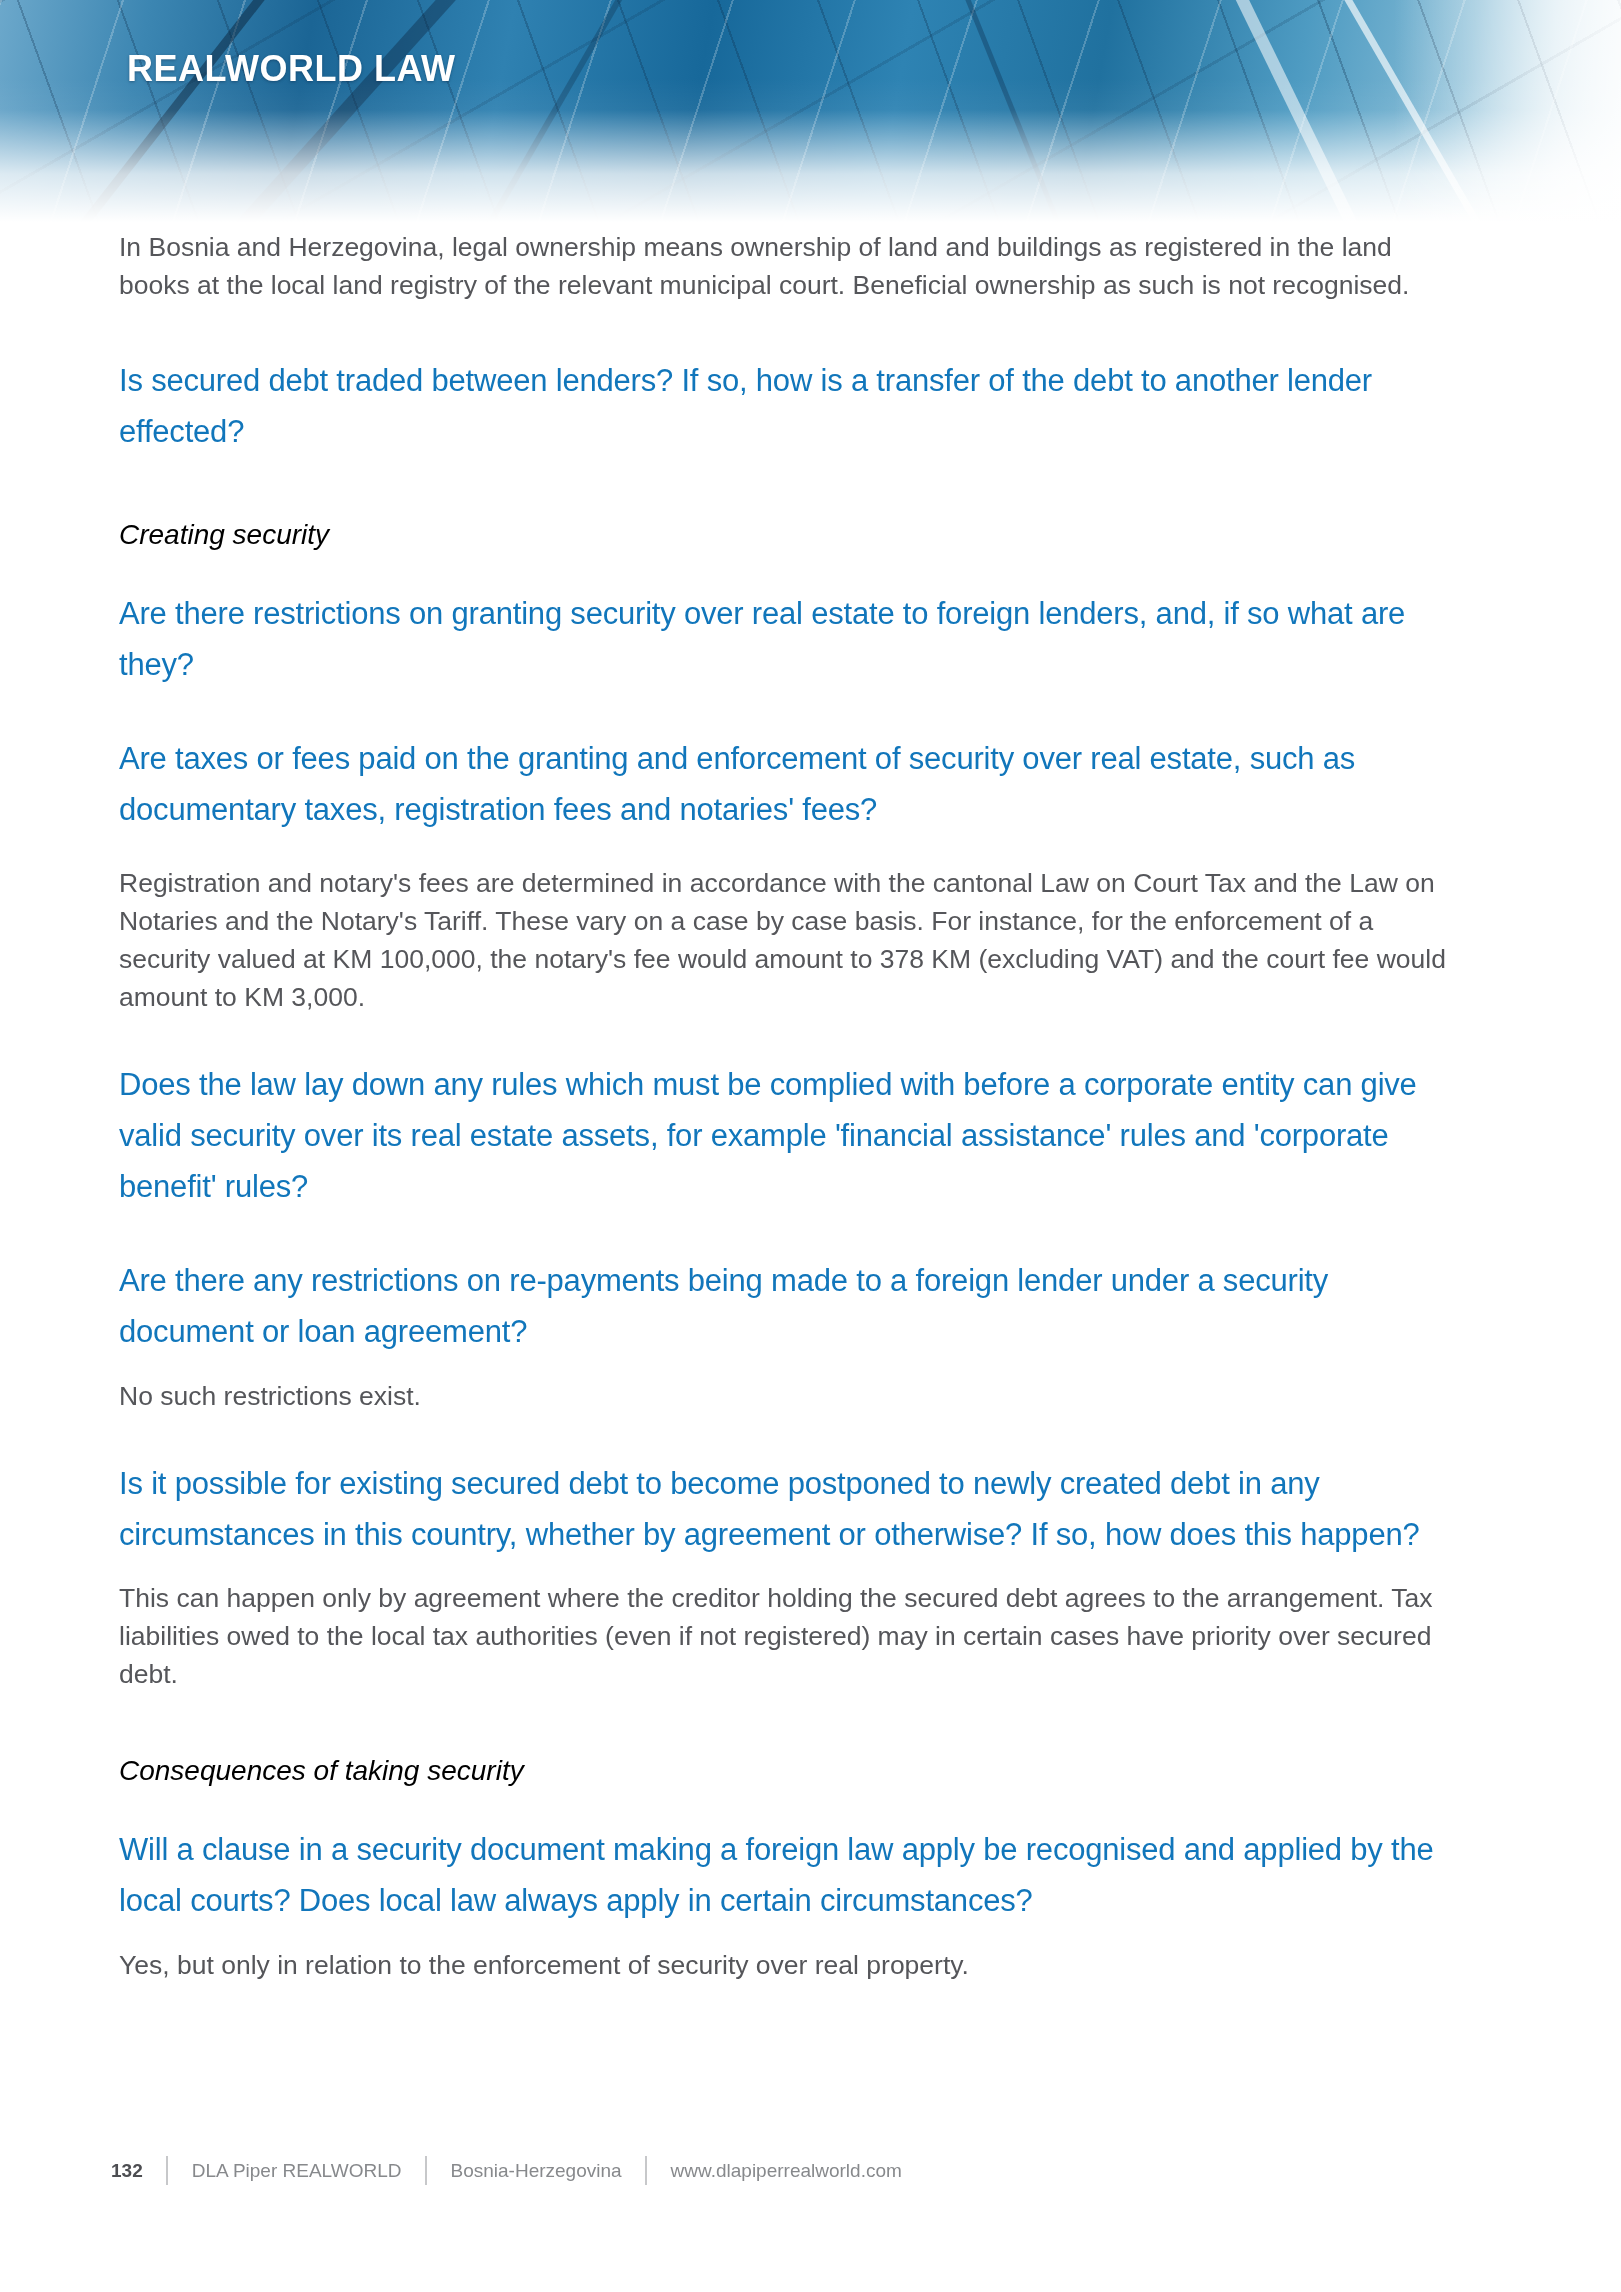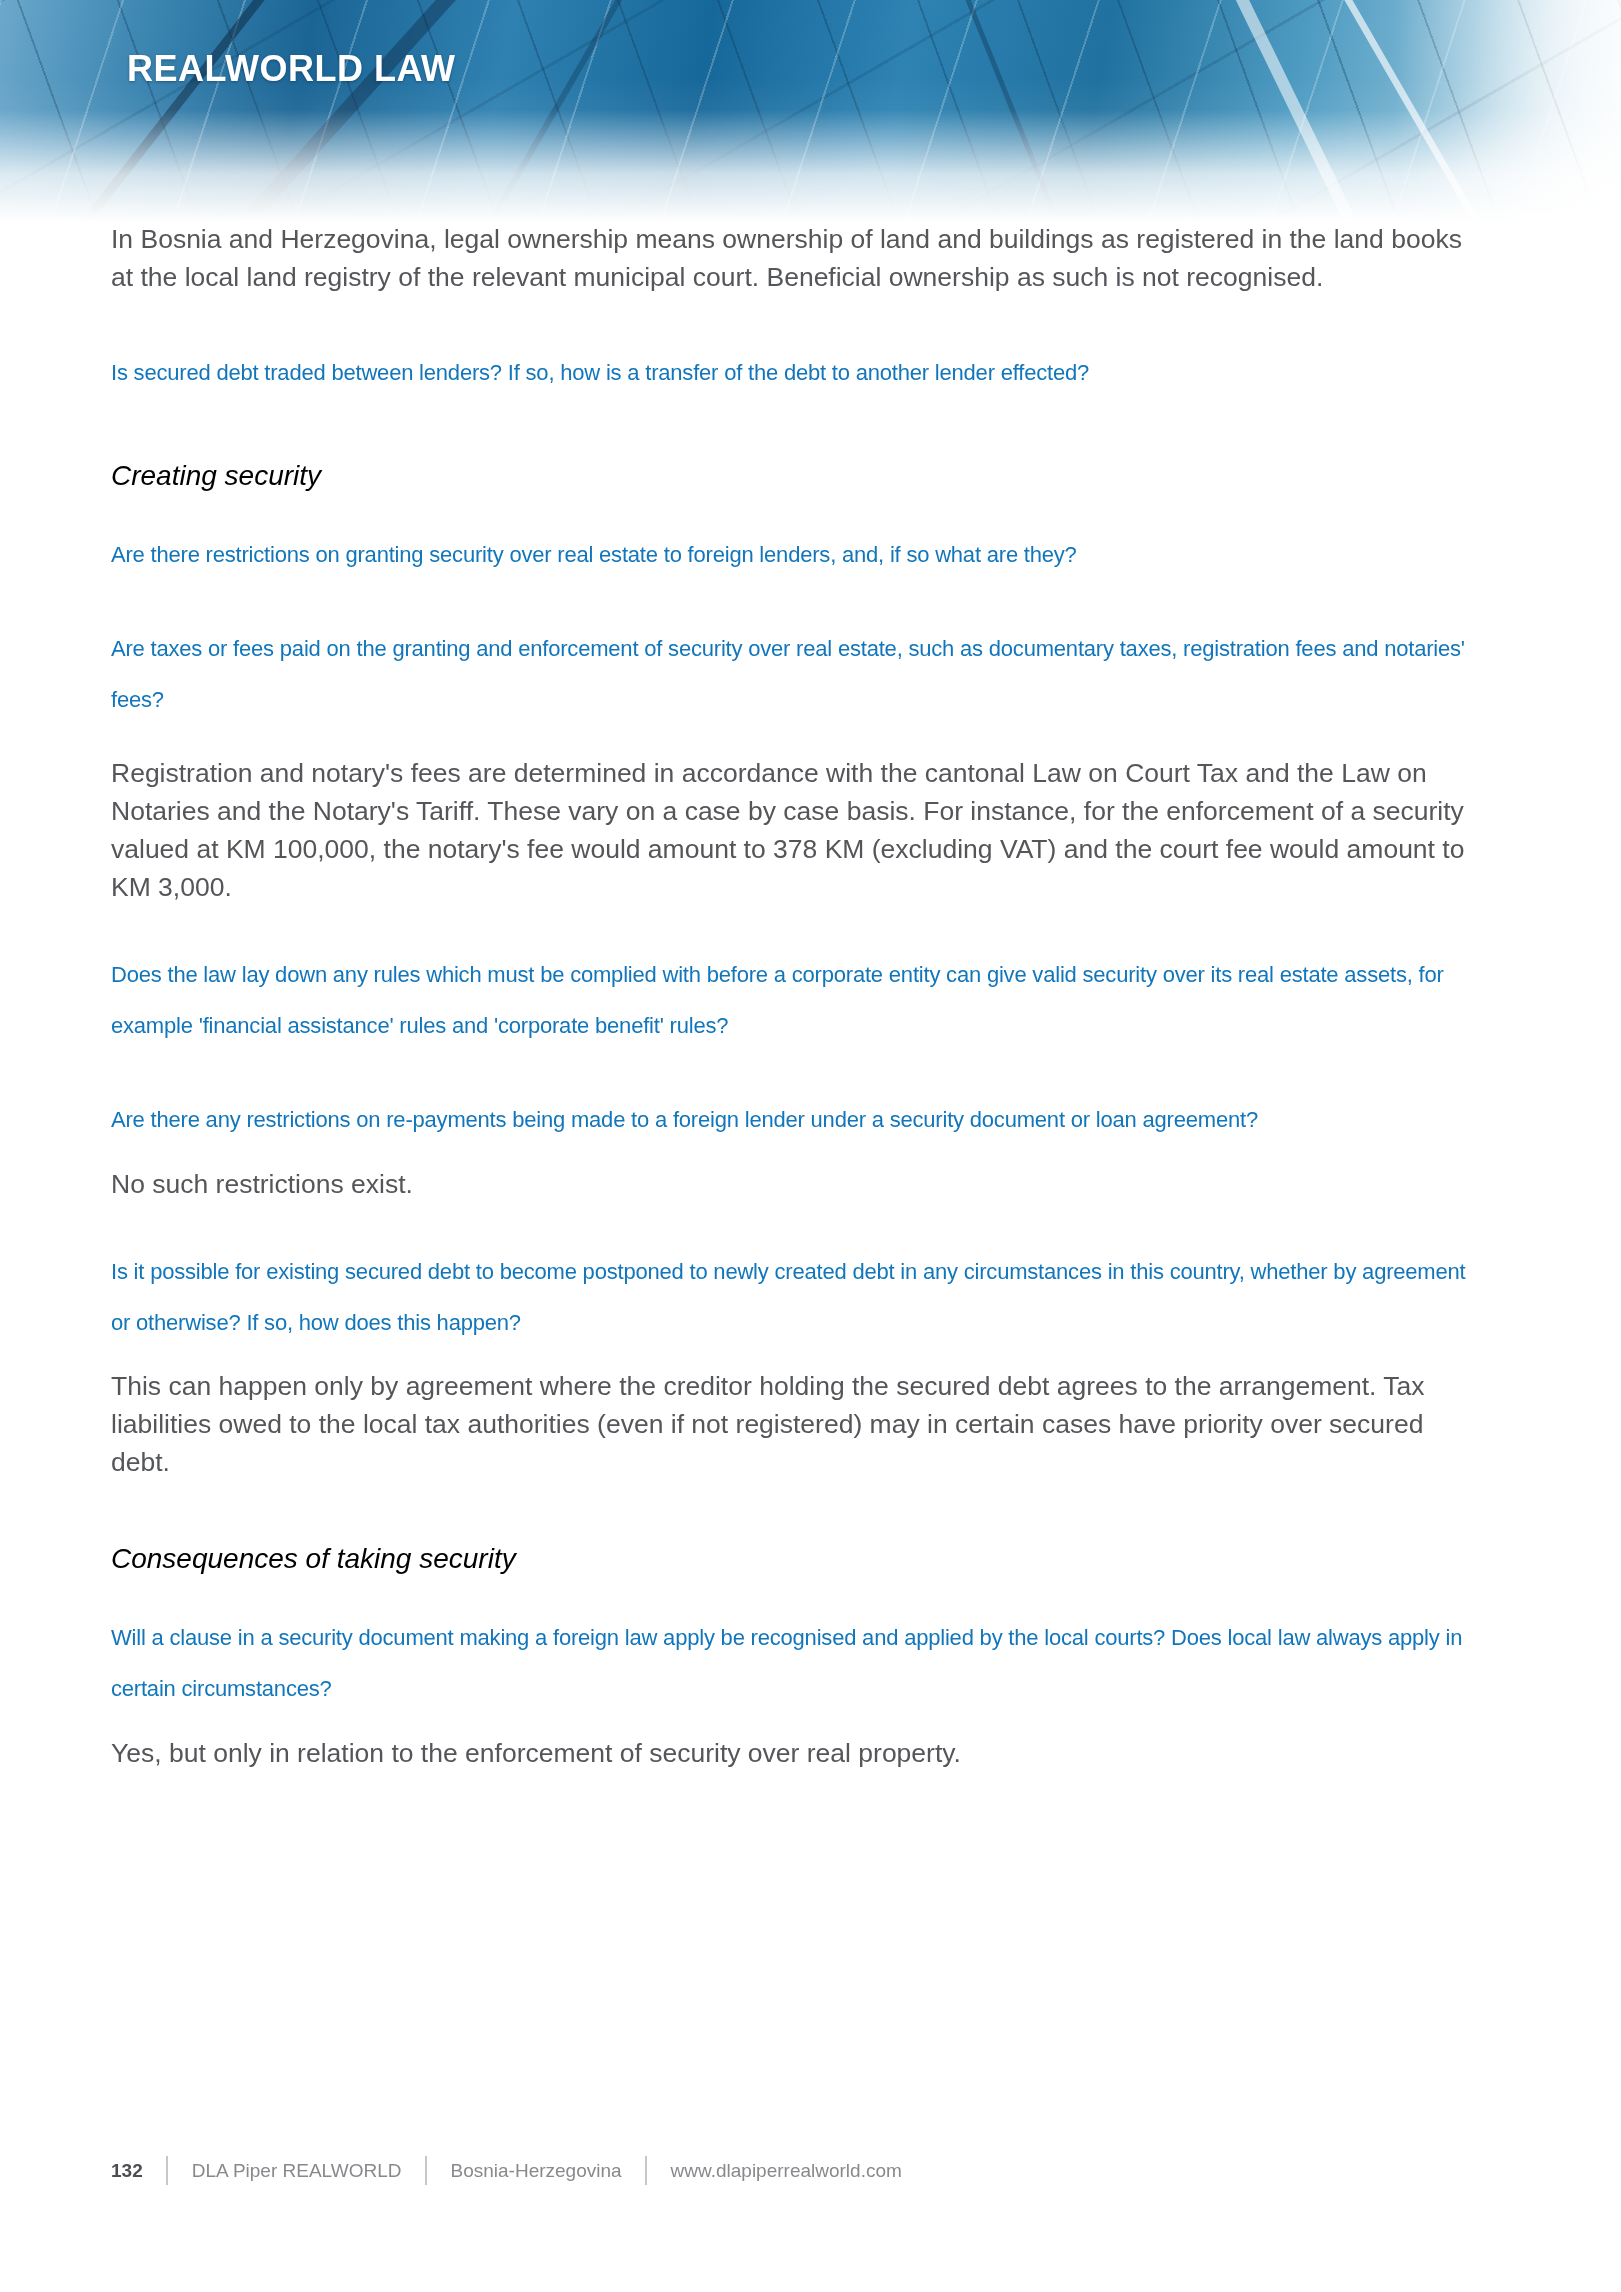--- a/index.html
+++ b/index.html
@@ -48,28 +48,28 @@
     font-size: 36px; font-weight: 700; letter-spacing: 0.5px;
     color: #ffffff;
     text-shadow: 0 1px 2.9px rgba(10,40,70,0.45);
   }
 
   
   .content {
     position: absolute; left: 111px; top: 220px;
     width: 1355px;
   }
-  .content p, .content h2 { margin: 0; }
+  .content p, .content h2 { margin: 8px; }
 
   .body-text {
     font-size: 26.5px; line-height: 38px;
     color: #55565a;
   }
   .question {
-    font-size: 22px; line-height: 51px;
+    font-size: 31px; line-height: 51px;
     letter-spacing: -0.2px;
     color: #1176bb;
   }
   .section-head {
     font-size: 28px; line-height: 41px;
     font-style: italic; font-weight: 400;
     color: #000000;
   }
 
   .mt-q    { margin-top: 43px !important; }  

